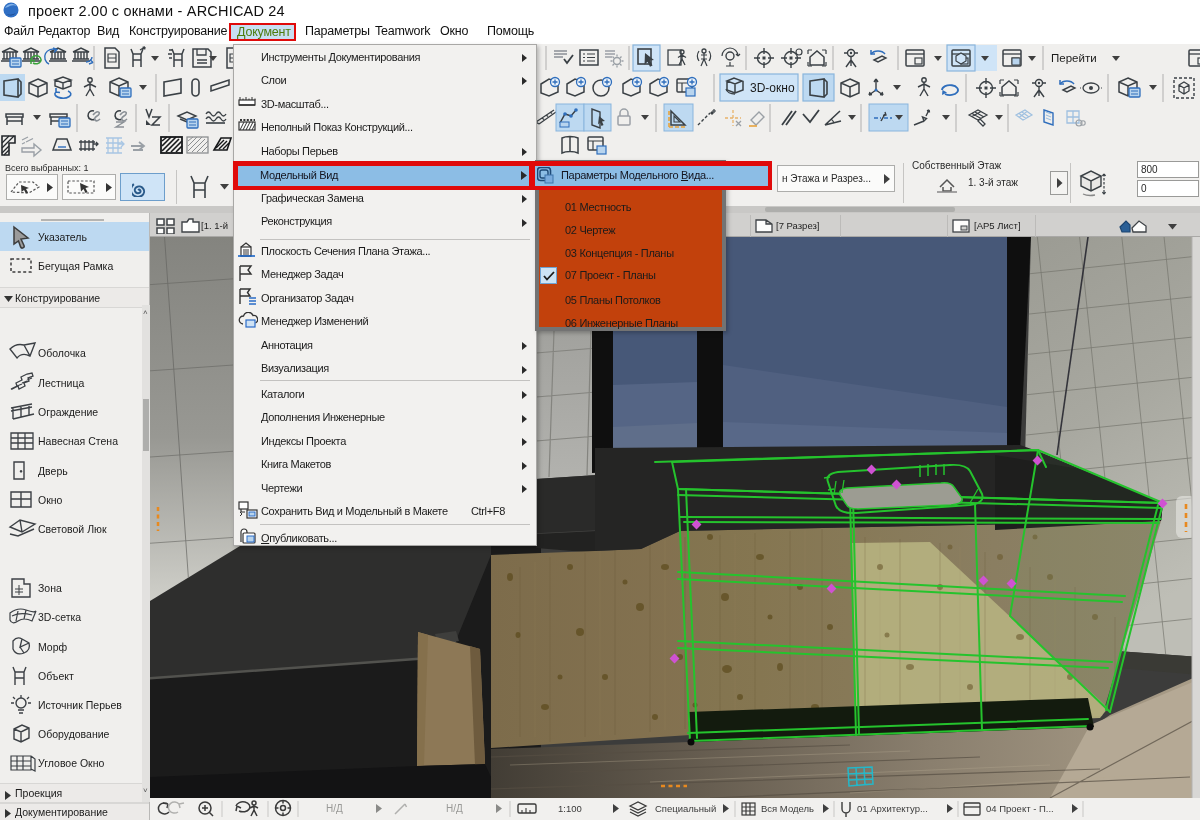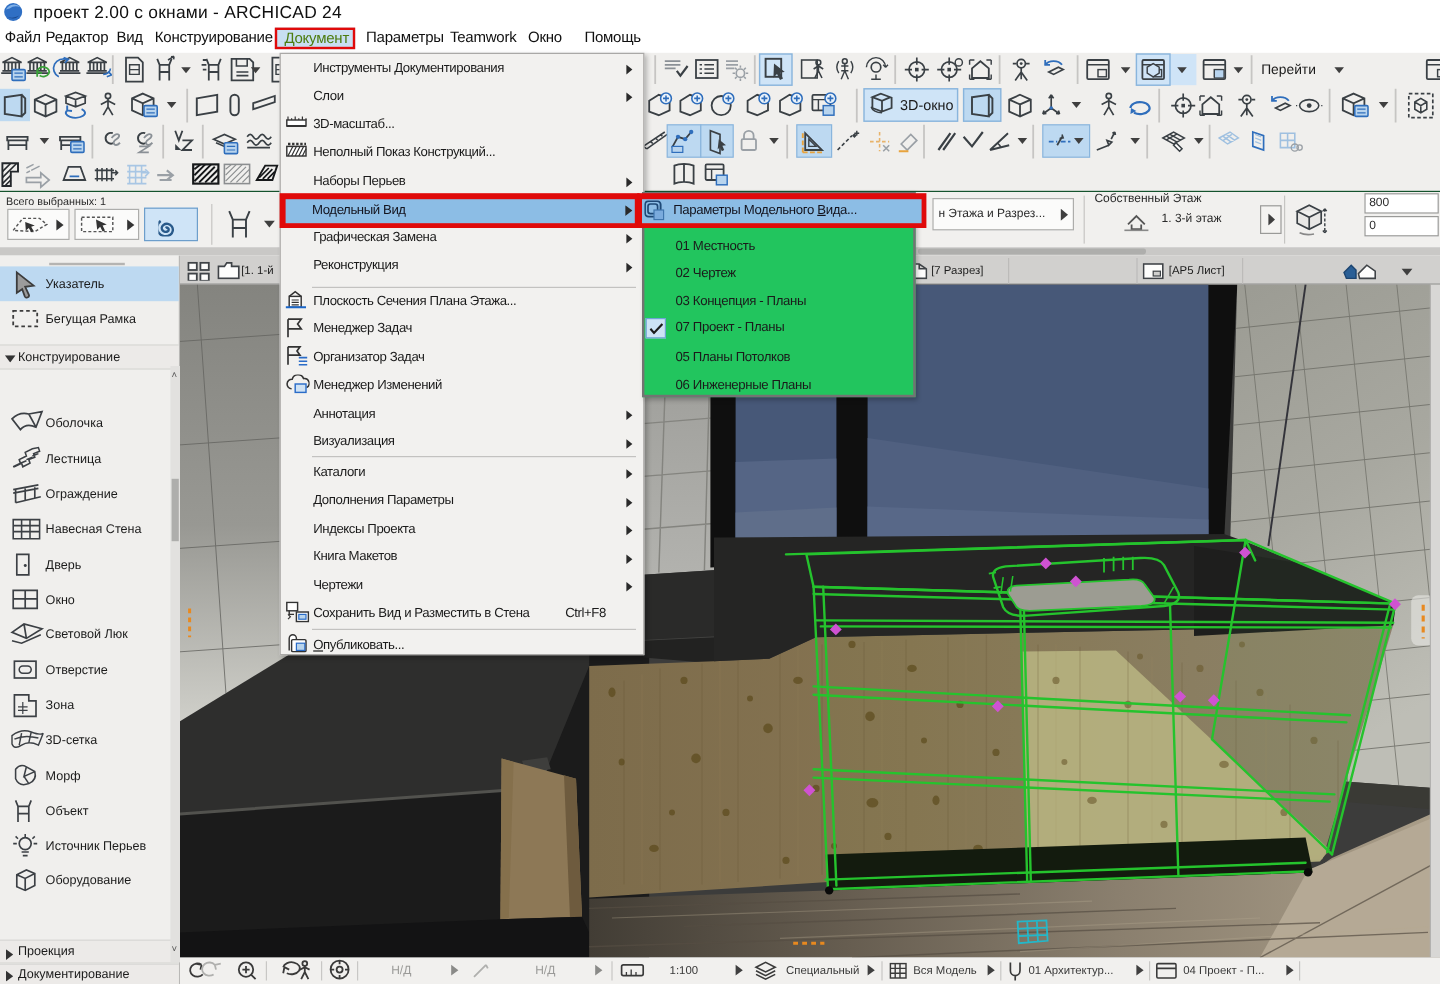--- a/index.html
+++ b/index.html
@@ -5,37 +5,37 @@
 html,body{width:1200px;height:820px;overflow:hidden;background:#fff;
 font-family:"Liberation Sans",sans-serif;-webkit-font-smoothing:antialiased}
 #app{position:absolute;left:0;top:0;width:1200px;height:820px}
 .abs{position:absolute}
 
 .titlebar{left:0;top:0;width:1200px;height:20px;background:#fff;color:#101010;font-size:14.5px;letter-spacing:.2px}
 .titlebar .txt{position:absolute;left:28px;top:3px}
 .menubar{left:0;top:20px;width:1200px;height:24px;background:#fff;font-size:12.5px;letter-spacing:-0.2px;color:#101010}
 .menubar span{position:absolute;top:4px}
 .mdocbox{left:229px;top:23px;width:67px;height:18px;background:#c8dff2;border:2.5px solid #e00a0a}
-.toolbars{left:0;top:44px;width:1200px;height:120px;background:#f0efed;border-bottom:5px solid #14532d}
+.toolbars{left:0;top:44px;width:1200px;height:120px;background:#f0efed;border-bottom:3px solid #14532d}
 .infobar{left:0;top:160px;width:1200px;height:46px;background:#f1f0ee;font-size:9.5px;color:#2a2a2a}
 .scrollstrip{left:0;top:206px;width:1200px;height:7px;background:#c9c8c6}
 .scrollstrip .thumb{position:absolute;left:765px;top:1px;width:190px;height:5px;background:#aeaeac;border-radius:2px}
 .tabbar{left:150px;top:213px;width:1050px;height:24px;background:#d1d0ce;border-bottom:1px solid #a9a8a6;font-size:9.5px;color:#1d1d1d}
 .toolbox{left:0;top:213px;width:150px;height:607px;background:#f0efed;border-right:1px solid #b9b8b6;font-size:10.5px;color:#1b1b1b}
 .statusbar{left:150px;top:798px;width:1050px;height:22px;background:#f1f0ee;font-size:9.5px;color:#3a3a3a}
 
 .menu{left:233px;top:44px;width:304px;height:502px;background:#f2f1ef;border:1px solid #a9a8a6;box-shadow:2px 2px 4px rgba(0,0,0,.25);font-size:11px;letter-spacing:-0.35px;color:#1b1b1b}
 .menu .it{position:absolute;left:27px;white-space:nowrap}
 .menu .ar{position:absolute;left:288px;width:0;height:0;border-left:5px solid #2a2a2a;border-top:4px solid transparent;border-bottom:4px solid transparent}
 .menu .sep{position:absolute;left:26px;width:270px;height:1px;background:#c3c2c0}
 .mvhl{left:233px;top:161px;width:300px;height:29px;background:#e00a0a}
 .mvhl .in{position:absolute;left:4.5px;top:4.5px;width:291px;height:20px;background:#8cbde5}
 .smhl{left:531px;top:161px;width:241px;height:29px;background:#e00a0a}
 .smhl .in{position:absolute;left:3.5px;top:4.5px;width:233px;height:20px;background:#8cbde5}
-.submenu{left:535px;top:160px;width:228px;height:171px;background:#22c55e;border:2px solid #737373;box-shadow:2px 2px 4px rgba(0,0,0,.25);font-size:11px;letter-spacing:-0.3px;color:#1b1b1b}
+.submenu{left:535px;top:160px;width:191px;height:171px;background:#c2410c;border:4px solid #737373;box-shadow:2px 2px 4px rgba(0,0,0,.25);font-size:11px;letter-spacing:-0.3px;color:#1b1b1b}
 .submenu .it{position:absolute;left:26px;white-space:nowrap}
 
 .toolbox .row{position:absolute;left:0;width:149px;height:29px}
 .toolbox .sel{background:#bdd9f1}
 .toolbox .lbl{position:absolute;left:38px;top:9px}
 .toolbox .hdr{position:absolute;left:0;width:149px;height:21px;background:#eceae8;border-top:1px solid #d8d7d5;border-bottom:1px solid #d8d7d5}
 .toolbox .hdr .t{position:absolute;left:15px;top:4px}
 .tbicon{position:absolute;left:8px;top:3px}
 .tick{position:absolute;font-size:8px;color:#555}
 </style></head>
@@ -618,27 +618,20 @@
    <svg class="tbicon" width="26" height="24">
           <path d="M3 4 h20 v15 h-20 z M3 11 h20 M13 4 v15" fill="none" stroke="#3c4045" stroke-width="1.4"></path>
         </svg>
       </div>
   <div class="row" style="top:301px">
         <span class="lbl">Световой Люк</span>
    <svg class="tbicon" width="30" height="24">
           <path d="M2 10 L12 3 L27 7 L14 15 Z M12 3 L14 15 M2 17 L10 19 L26 12" fill="none" stroke="#3c4045" stroke-width="1.4"></path>
         </svg>
       </div>
-  <div class="row" style="top:331px">
-        <span class="lbl">Отверстие</span>
-   <svg class="tbicon" width="26" height="24">
-          <rect x="4" y="4" width="18" height="14" fill="none" stroke="#3c4045" stroke-width="1.4"></rect>
-          <rect x="8" y="8" width="10" height="6" rx="3" fill="none" stroke="#3c4045" stroke-width="1.3"></rect>
-        </svg>
-      </div>
   <div class="row" style="top:360px">
         <span class="lbl">Зона</span>
    <svg class="tbicon" width="26" height="24">
           <path d="M4 3 h12 v5 h6 v13 h-18 z" fill="none" stroke="#3c4045" stroke-width="1.4"></path>
           <path d="M7 13 h8 M7 16 h8 M11 9 v10" stroke="#3c4045" stroke-width="1"></path>
         </svg>
       </div>
   <div class="row" style="top:389px">
         <span class="lbl">3D-сетка</span>
    <svg class="tbicon" width="30" height="24">
@@ -661,20 +654,26 @@
         <span class="lbl">Источник Перьев</span>
    <svg class="tbicon" width="26" height="24">
           <circle cx="13" cy="10" r="5" fill="none" stroke="#3c4045" stroke-width="1.4"></circle>
           <path d="M13 2 v3 M5 4 l2 2 M21 4 l-2 2 M3 10 h3 M20 10 h3 M10 17 h6 M11 20 h4" stroke="#3c4045" stroke-width="1.3"></path>
         </svg>
       </div>
   <div class="row" style="top:506px">
         <span class="lbl">Оборудование</span>
    <svg class="tbicon" width="26" height="24">
           <path d="M6 7 L14 3 L21 6 V16 L13 20 L6 17 Z M6 7 L13 10 L21 6 M13 10 V20" fill="none" stroke="#3c4045" stroke-width="1.4"></path>
+        </svg>
+      </div>
+  <div class="row" style="top:535px">
+        <span class="lbl">Угловое Окно</span>
+   <svg class="tbicon" width="30" height="24">
+          <path d="M3 5 h20 v14 h-20 z M3 10 h20 M3 15 h20 M9 5 v14 M15 5 v14 M23 5 l4 3 v12 l-4 -2" fill="none" stroke="#3c4045" stroke-width="1.2"></path>
         </svg>
       </div>
   <div class="hdr" style="top:570px;height:20px">
         <span class="t" style="top:3px">Проекция</span>
    <svg class="abs" style="left:5px;top:7px" width="6" height="9">
           <path d="M0 0 v9 l6 -4.5Z" fill="#333"></path>
         </svg>
       </div>
   <div class="hdr" style="top:590px;height:17px;border-bottom:none">
         <span class="t" style="top:2px">Документирование</span>
@@ -946,29 +945,29 @@
   <span class="it" style="top:223.2px">Менеджер Задач</span>
   <span class="it" style="top:246.7px">Организатор Задач</span>
   <span class="it" style="top:270.3px">Менеджер Изменений</span>
   <span class="it" style="top:293.8px">Аннотация</span>
       <i class="ar" style="top:297px"></i>
   <span class="it" style="top:317.4px">Визуализация</span>
       <i class="ar" style="top:321px"></i>
   <div class="sep" style="top:335px"></div>
   <span class="it" style="top:342.7px">Каталоги</span>
       <i class="ar" style="top:346px"></i>
-  <span class="it" style="top:366.2px">Дополнения Параметры</span>
+  <span class="it" style="top:366.2px">Дополнения Инженерные</span>
       <i class="ar" style="top:370px"></i>
   <span class="it" style="top:389.8px">Индексы Проекта</span>
       <i class="ar" style="top:393px"></i>
   <span class="it" style="top:413.3px">Книга Макетов</span>
       <i class="ar" style="top:417px"></i>
   <span class="it" style="top:436.9px">Чертежи</span>
       <i class="ar" style="top:440px"></i>
-  <span class="it" style="top:460px">Сохранить Вид и Разместить в Стена</span>
+  <span class="it" style="top:460px">Сохранить Вид и Модельный в Макете</span>
   <span class="it" style="top:460px;left:237px">Ctrl+F8</span>
   <div class="sep" style="top:478.5px"></div>
   <span class="it" style="top:486.6px"><u>О</u>публиковать...</span>
   <svg class="abs" style="left:4px;top:50px" width="19" height="17">
         <g stroke="#333" stroke-width="1.2" fill="none">
           <rect x="1" y="5" width="16" height="5" fill="#fff"></rect>
           <path d="M2 5V2M5 5V3.5M8 5V2M11 5V3.5M14 5V2M17 5V3.5" stroke-width="1"></path>
           <path d="M1 10 l16 0" stroke-width="1.5"></path>
         </g>
       </svg>

